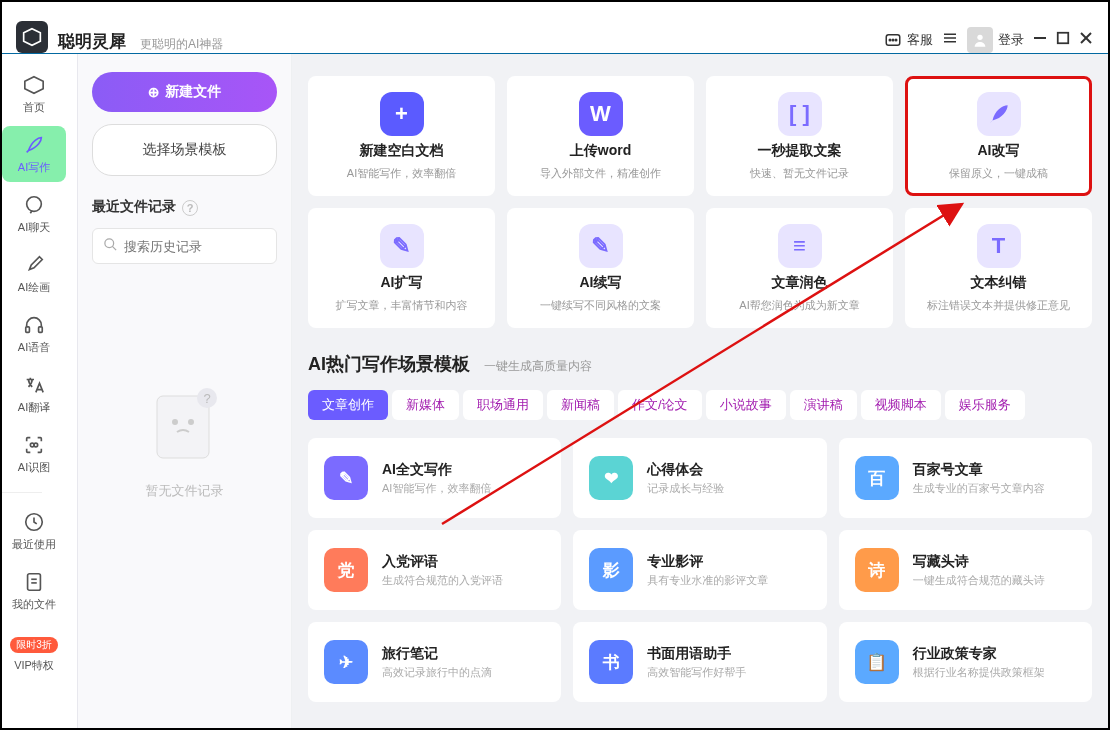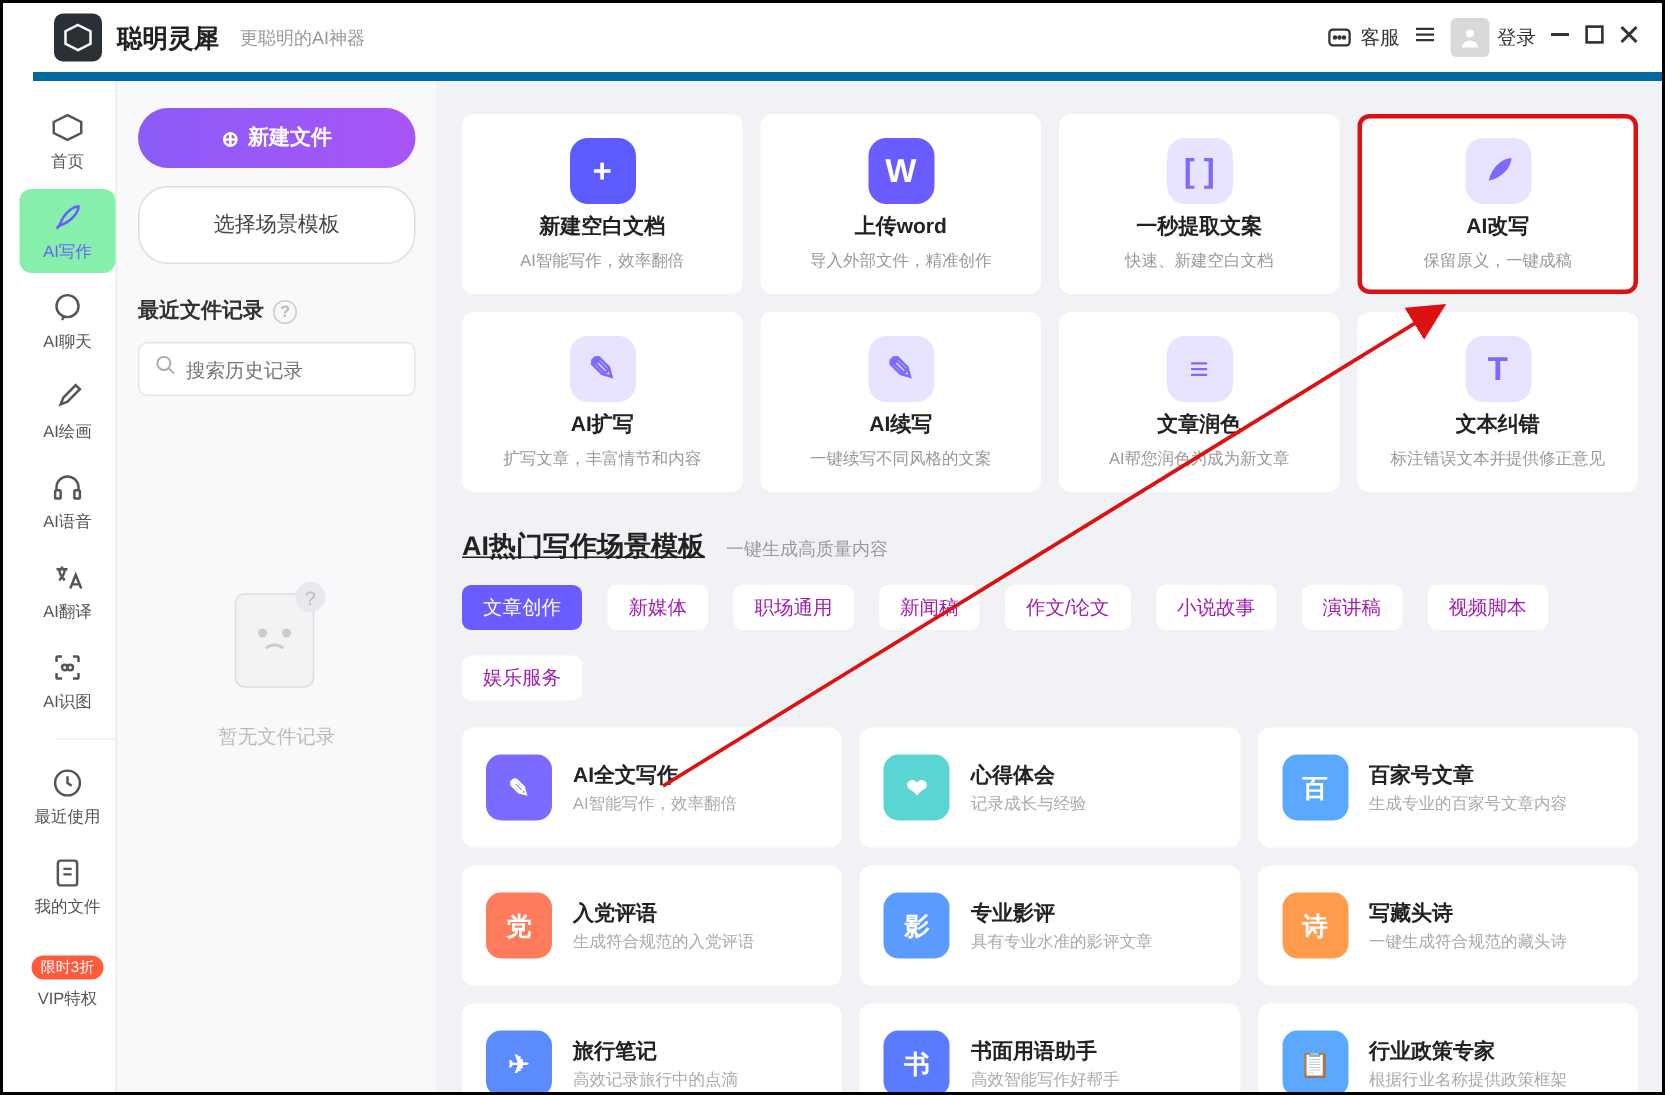--- a/index.html
+++ b/index.html
@@ -1,30 +1,30 @@
 <!DOCTYPE html>
 <html><head>
 <meta charset="utf-8">
 <style>
 * { margin: 0; padding: 0; box-sizing: border-box; font-family: -apple-system, BlinkMacSystemFont, "Segoe UI", "Microsoft YaHei", sans-serif; }
 body { width: 1110px; height: 730px; background: #fff; overflow: hidden; border: 2px solid #000; }
 
 
-.titlebar { height: 52px; display: flex; align-items: center; padding: 0 14px; border-bottom: 6px solid #0369a1; margin-left: 20px; }
+.titlebar { height: 52px; display: flex; align-items: flex-end; padding: 0 14px; border-bottom: 1px solid #0369a1; }
 .logo-box { width: 32px; height: 32px; background: #2b2f36; border-radius: 6px; display: flex; align-items: center; justify-content: center; color: #fff; font-size: 18px; }
 .app-name { font-size: 17px; font-weight: 700; margin-left: 10px; color: #222; }
 .app-sub { font-size: 12px; color: #999; margin-left: 14px; }
 .titlebar-right { margin-left: auto; display: flex; align-items: center; gap: 8px; }
 .titlebar-item { display: flex; align-items: center; gap: 5px; font-size: 13px; color: #333; cursor: pointer; }
 .titlebar-icon { font-size: 16px; color: #333; cursor: pointer; }
 .avatar { width: 26px; height: 26px; background: #d9d9d9; border-radius: 4px; display: flex; align-items: center; justify-content: center; color: #fff; font-size: 15px; }
 
 
 .main { display: flex; height: calc(100% - 52px); }
-.sidebar { width: 76px; background: #fff; border-right: 1px solid #e8e8ee; display: flex; flex-direction: column; align-items: flex-end; padding-top: 12px; gap: 4px; }
+.sidebar { width: 76px; background: #fff; border-right: 1px solid #e8e8ee; display: flex; flex-direction: column; align-items: flex-start; padding-top: 12px; gap: 4px; }
 .side-item { width: 64px; height: 56px; display: flex; flex-direction: column; align-items: center; justify-content: center; gap: 3px; border-radius: 8px; cursor: pointer; color: #555; }
 .side-item.active { background: #86efac; color: #6b5cff; }
 .side-ico { width: 24px; height: 24px; display: flex; align-items: center; justify-content: center; font-size: 18px; }
 .side-lbl { font-size: 11px; }
 .side-divider { width: 40px; height: 1px; background: #eee; margin: 6px 0; }
 .vip-badge { background: #ff5a3c; color: #fff; font-size: 10px; padding: 1px 6px; border-radius: 8px; margin-bottom: 2px; }
 
 
 .left-panel { width: 214px; background: #f9f9fb; padding: 18px 14px; border-right: 1px solid #eef0f2; }
 .btn-primary { width: 100%; height: 40px; background: linear-gradient(90deg, #8b5cf6, #a855f7); color: #fff; border: none; border-radius: 20px; font-size: 14px; font-weight: 600; display: flex; align-items: center; justify-content: center; gap: 6px; cursor: pointer; }
@@ -38,24 +38,24 @@
 
 .content { flex: 1; background: #f1f2f5; padding: 22px 16px; overflow: auto; position: relative; }
 .feature-grid { display: grid; grid-template-columns: repeat(4, 1fr); gap: 12px; }
 .feature-card { background: #fff; border-radius: 8px; height: 120px; display: flex; flex-direction: column; align-items: center; justify-content: center; gap: 6px; cursor: pointer; }
 .feature-card.highlight { outline: 3px solid #d11; outline-offset: -3px; }
 .feat-ico { width: 44px; height: 44px; border-radius: 12px; display: flex; align-items: center; justify-content: center; color: #fff; font-size: 22px; font-weight: 700; }
 .feat-title { font-size: 14px; font-weight: 700; color: #222; }
 .feat-sub { font-size: 11px; color: #999; text-align: center; padding: 0 8px; }
 
 .section-title { margin-top: 24px; display: flex; align-items: baseline; gap: 14px; }
-.section-title h2 { font-size: 18px; font-weight: 700; color: #222; text-decoration: underline; }
+.section-title h2 { font-size: 18px; font-weight: 700; color: #222; }
 .section-title span { font-size: 12px; color: #999; }
 
-.tabs { margin-top: 14px; display: flex; gap: 17px; flex-wrap: wrap; }
+.tabs { margin-top: 14px; display: flex; gap: 4px; flex-wrap: wrap; }
 .tab { padding: 6px 14px; font-size: 13px; background: #fff; border-radius: 6px; color: #a21caf; cursor: pointer; }
 .tab.active { background: #6b5cff; color: #fff; }
 
 .template-grid { margin-top: 18px; display: grid; grid-template-columns: repeat(3, 1fr); gap: 12px; }
 .template-card { background: #fff; border-radius: 8px; height: 80px; display: flex; align-items: center; padding: 0 16px; gap: 14px; cursor: pointer; }
 .tmpl-ico { width: 44px; height: 44px; border-radius: 10px; display: flex; align-items: center; justify-content: center; color: #fff; font-size: 17px; font-weight: 700; flex-shrink: 0; }
 .tmpl-text { display: flex; flex-direction: column; gap: 2px; }
 .tmpl-title { font-size: 14px; font-weight: 600; color: #222; }
 .tmpl-sub { font-size: 11px; color: #aaa; }
 
@@ -251,21 +251,21 @@
             <span style="color:#fff;">W</span>
           </div>
     <div class="feat-title">上传word</div>
     <div class="feat-sub">导入外部文件，精准创作</div>
         </div>
         <div class="feature-card">
     <div class="feat-ico" style="background:#e8e4ff;">
             <span style="color:#7b6bff;">[ ]</span>
           </div>
     <div class="feat-title">一秒提取文案</div>
-    <div class="feat-sub">快速、新建空白文档</div>
+    <div class="feat-sub">快速、暂无文件记录</div>
         </div>
         <div class="feature-card highlight">
     <div class="feat-ico" style="background:#e8e4ff;">
             <svg width="26" height="26" viewBox="0 0 24 24" fill="#7b6bff">
               <path d="M20 4c-5 0-12 5-14 14l-2 2c0 0 2-2 2-2 9-2 14-9 14-14z"></path>
             </svg>
           </div>
     <div class="feat-title">AI改写</div>
     <div class="feat-sub">保留原义，一键成稿</div>
         </div>

